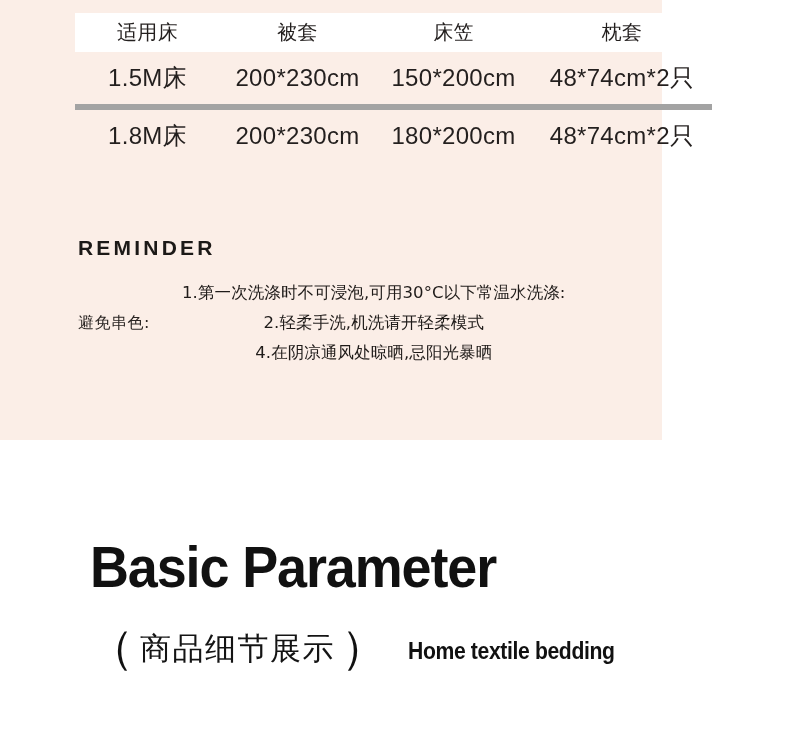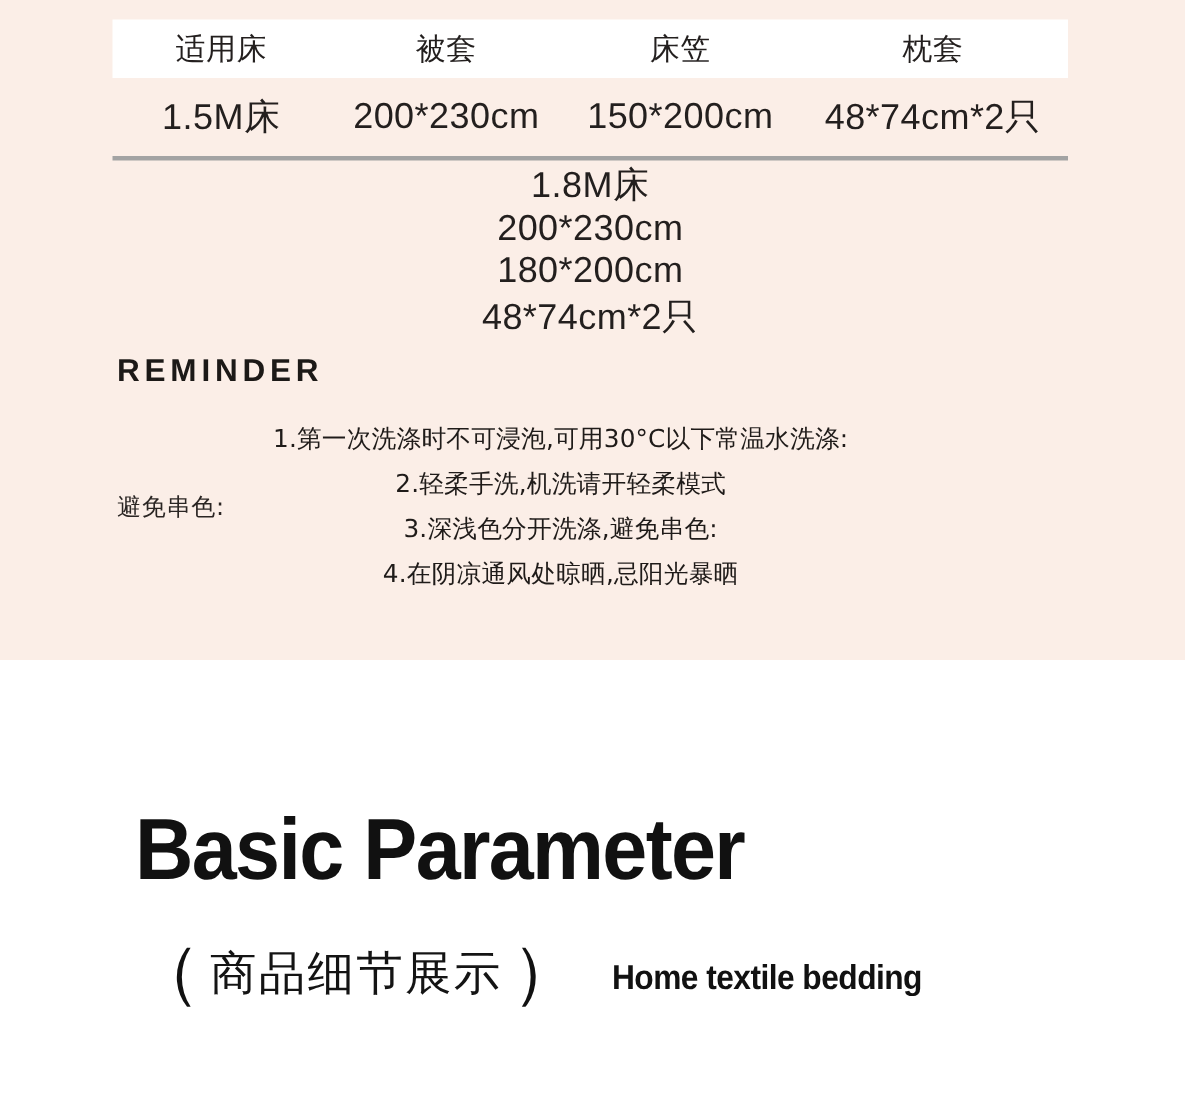--- a/index.html
+++ b/index.html
@@ -13,21 +13,21 @@
     font-family: "Liberation Sans", "DejaVu Sans", sans-serif;
     overflow: hidden;
     position: relative;
   }
 
   
   #spec-panel {
     position: absolute;
     left: 0;
     top: 0;
-    width: 790px;
+    width: 662px;
     height: 466px;
     background: #fbeee7;
   }
 
   
   #spec-table {
     position: absolute;
     left: 75px;
     top: 13px;
     width: 637px;
@@ -37,22 +37,21 @@
     height: 39px;
     display: flex;
     align-items: center;
   }
   .spec-row {
     height: 52px;
     display: flex;
     align-items: center;
   }
   .spec-row.divided {
-    border-top: 3px solid #a3a3a3;
-    flex-direction: column;
+    border-top: 6px solid #a3a3a3;
   }
   .spec-cell {
     text-align: center;
     color: #231f1e;
     font-size: 24px;
     font-weight: 400;
     letter-spacing: 0.3px;
     font-family: "Liberation Sans", "DejaVu Sans", sans-serif;
   }
   .spec-cell.c0 { width: 145px; }
@@ -192,21 +191,20 @@
   </div>
 
   <div id="reminder-block">
     <div id="reminder-title">REMINDER</div>
 
     <div id="reminder-body">
       <div id="reminder-label">避免串色:</div>
       <ul id="reminder-list">
         <li>1.第一次洗涤时不可浸泡,可用30°C以下常温水洗涤:</li>
         <li>2.轻柔手洗,机洗请开轻柔模式</li>
-        <li>3.深浅色分开洗涤,避免串色:</li>
         <li>4.在阴凉通风处晾晒,忌阳光暴晒</li>
       </ul>
     </div>
   </div>
 
 </div>
 
 <div id="basic-section">
 
   <div id="basic-title">Basic Parameter</div>

